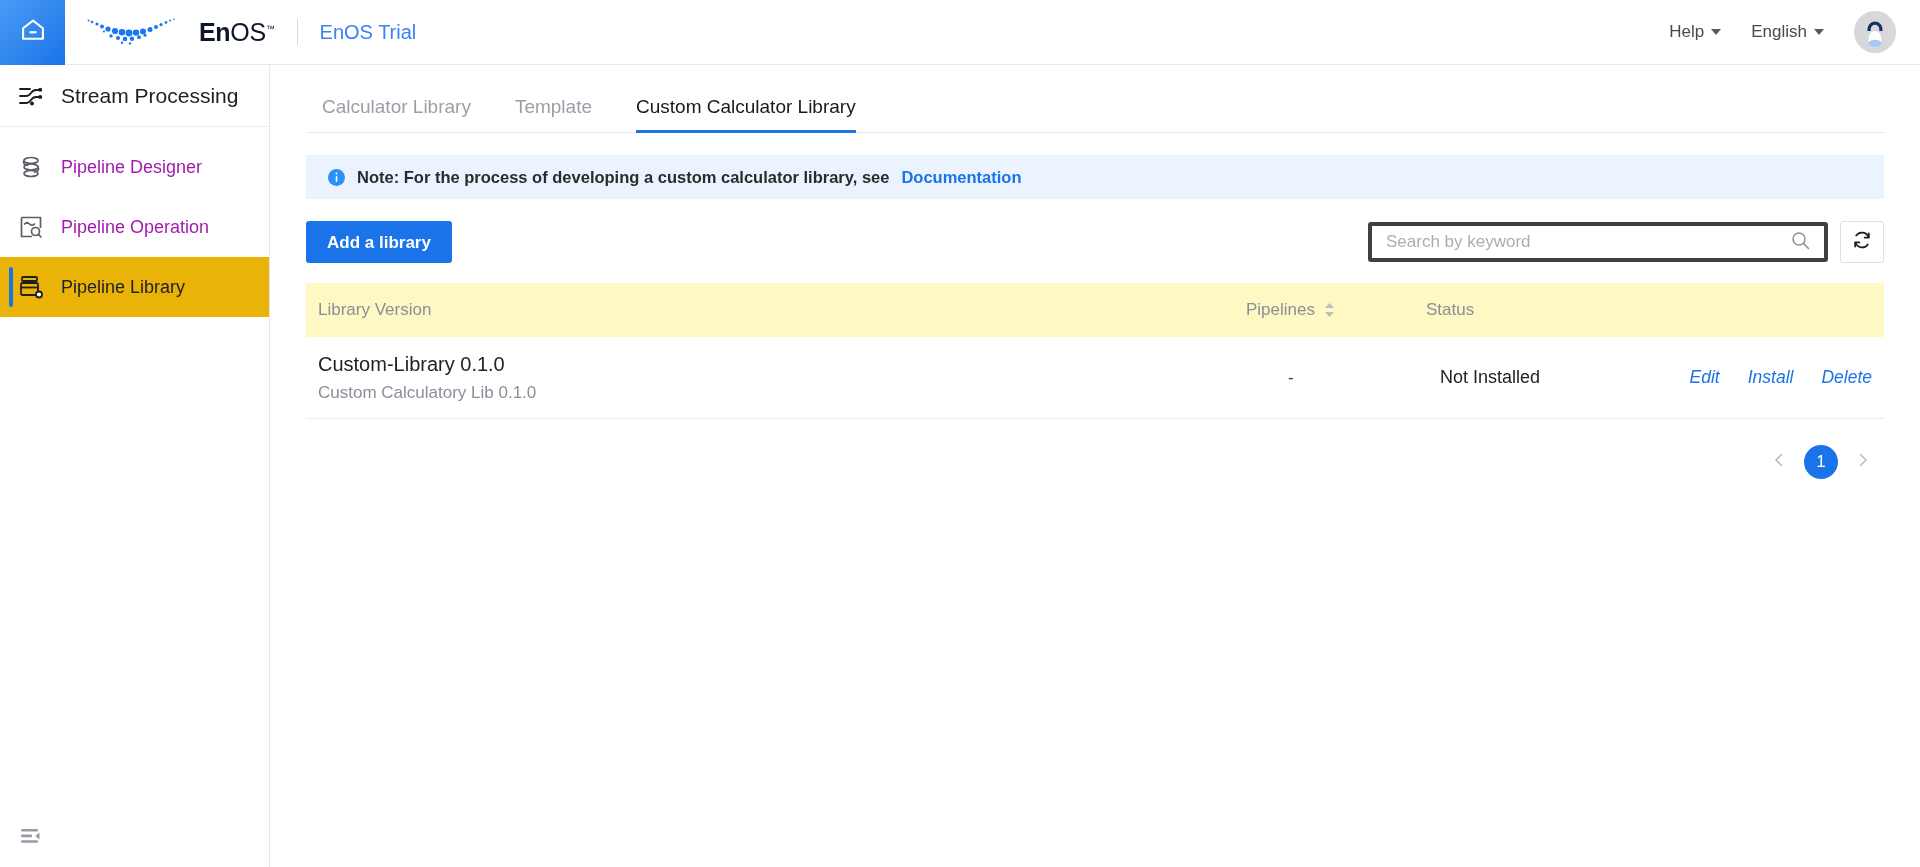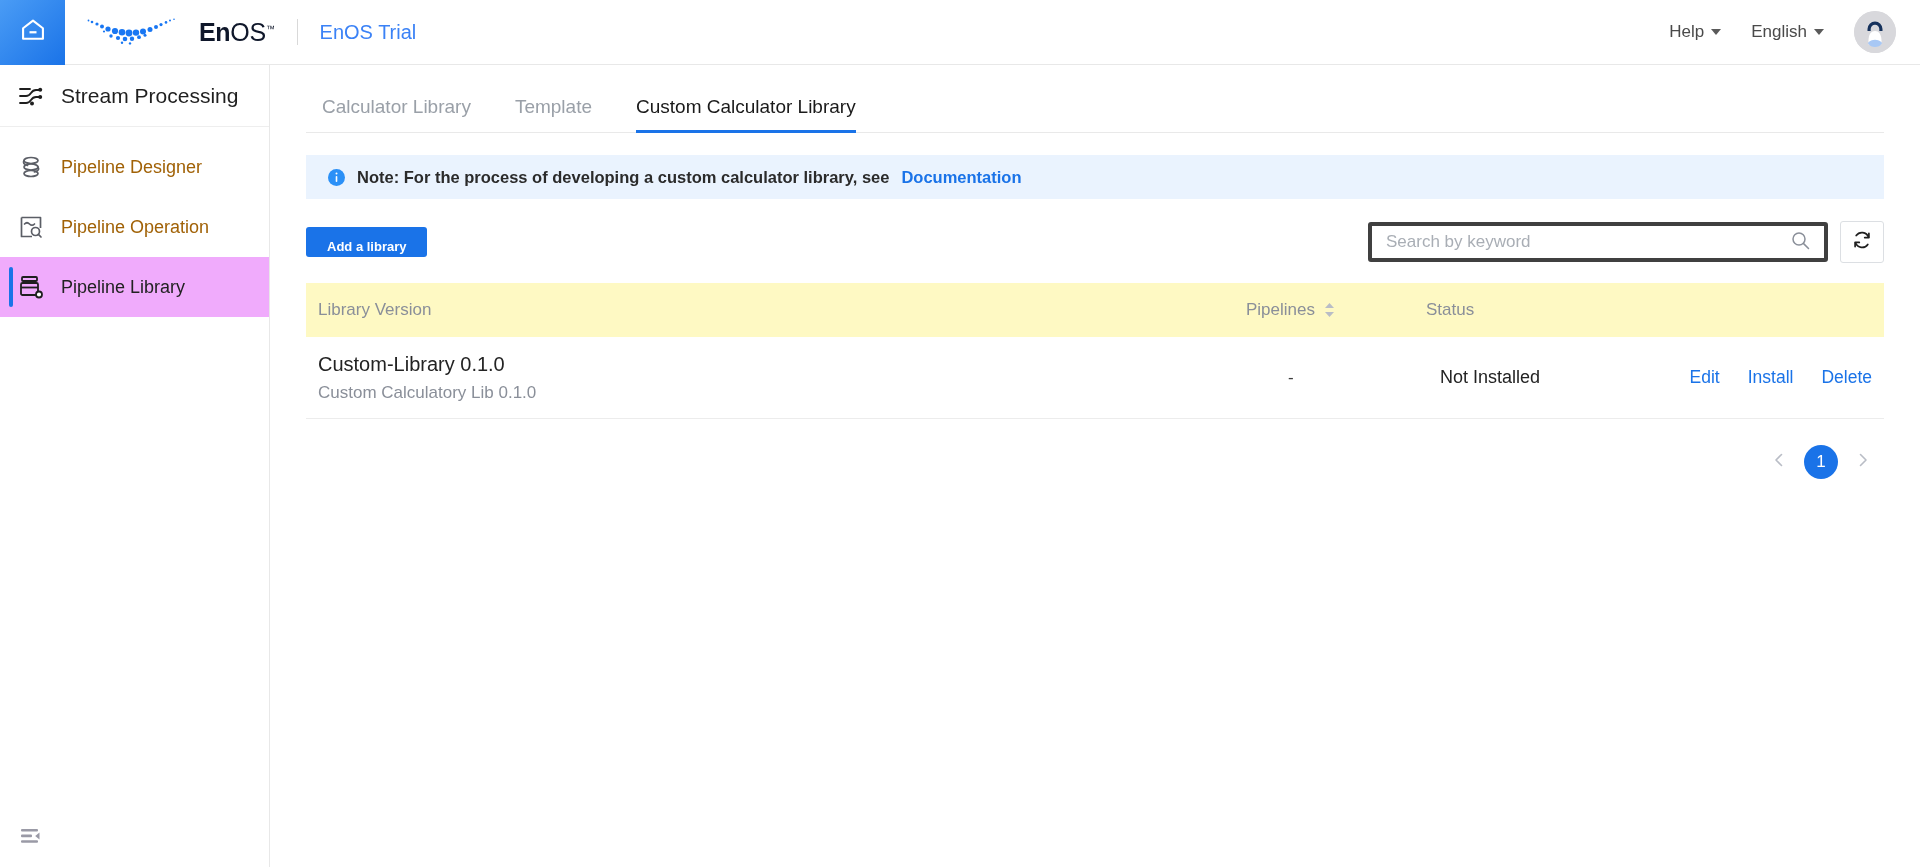--- a/index.html
+++ b/index.html
@@ -127,24 +127,24 @@
     height: 60px;
     display: flex;
     align-items: center;
     padding-left: 17px;
     gap: 16px;
     position: relative;
     cursor: pointer;
   }
   .side-item .si-label {
     font-size: 18px;
-    color: #a16207;
-    white-space: nowrap;
-  }
-  .side-item.active { background: #f0abfc; }
+    color: #a21caf;
+    white-space: nowrap;
+  }
+  .side-item.active { background: #eab308; }
   .side-item.active::before {
     content: "";
     position: absolute;
     left: 9px; top: 10px;
     width: 4px; height: 40px;
     background: #1a73e8;
     border-radius: 2px;
   }
   .side-item.active .si-label { color: #222; }
   .side-icon {
@@ -224,23 +224,23 @@
   .toolbar {
     margin-top: 22px;
     height: 42px;
     display: flex;
     align-items: center;
   }
   .btn-primary {
     background: #1a73e8;
     color: #fff;
     border: none;
-    height: 30px;
+    height: 42px;
     padding: 12px 21px;
-    font-size: 13px;
+    font-size: 17px;
     font-weight: 600;
     border-radius: 3px;
     cursor: pointer;
     font-family: "Liberation Sans", sans-serif;
     white-space: nowrap;
   }
   .toolbar-right {
     margin-left: auto;
     display: flex;
     align-items: center;
@@ -330,20 +330,21 @@
     font-size: 18px;
     color: #232323;
     padding-left: 14px;
   }
   .cell-actions {
     flex: 1;
     display: flex;
     justify-content: flex-end;
     gap: 28px;
     padding-right: 12px;
+    font-style: italic;
   }
   .act-link {
     font-size: 17.5px;
     color: #1a73e8;
     cursor: pointer;
     text-decoration: none;
     white-space: nowrap;
   }
 
   

